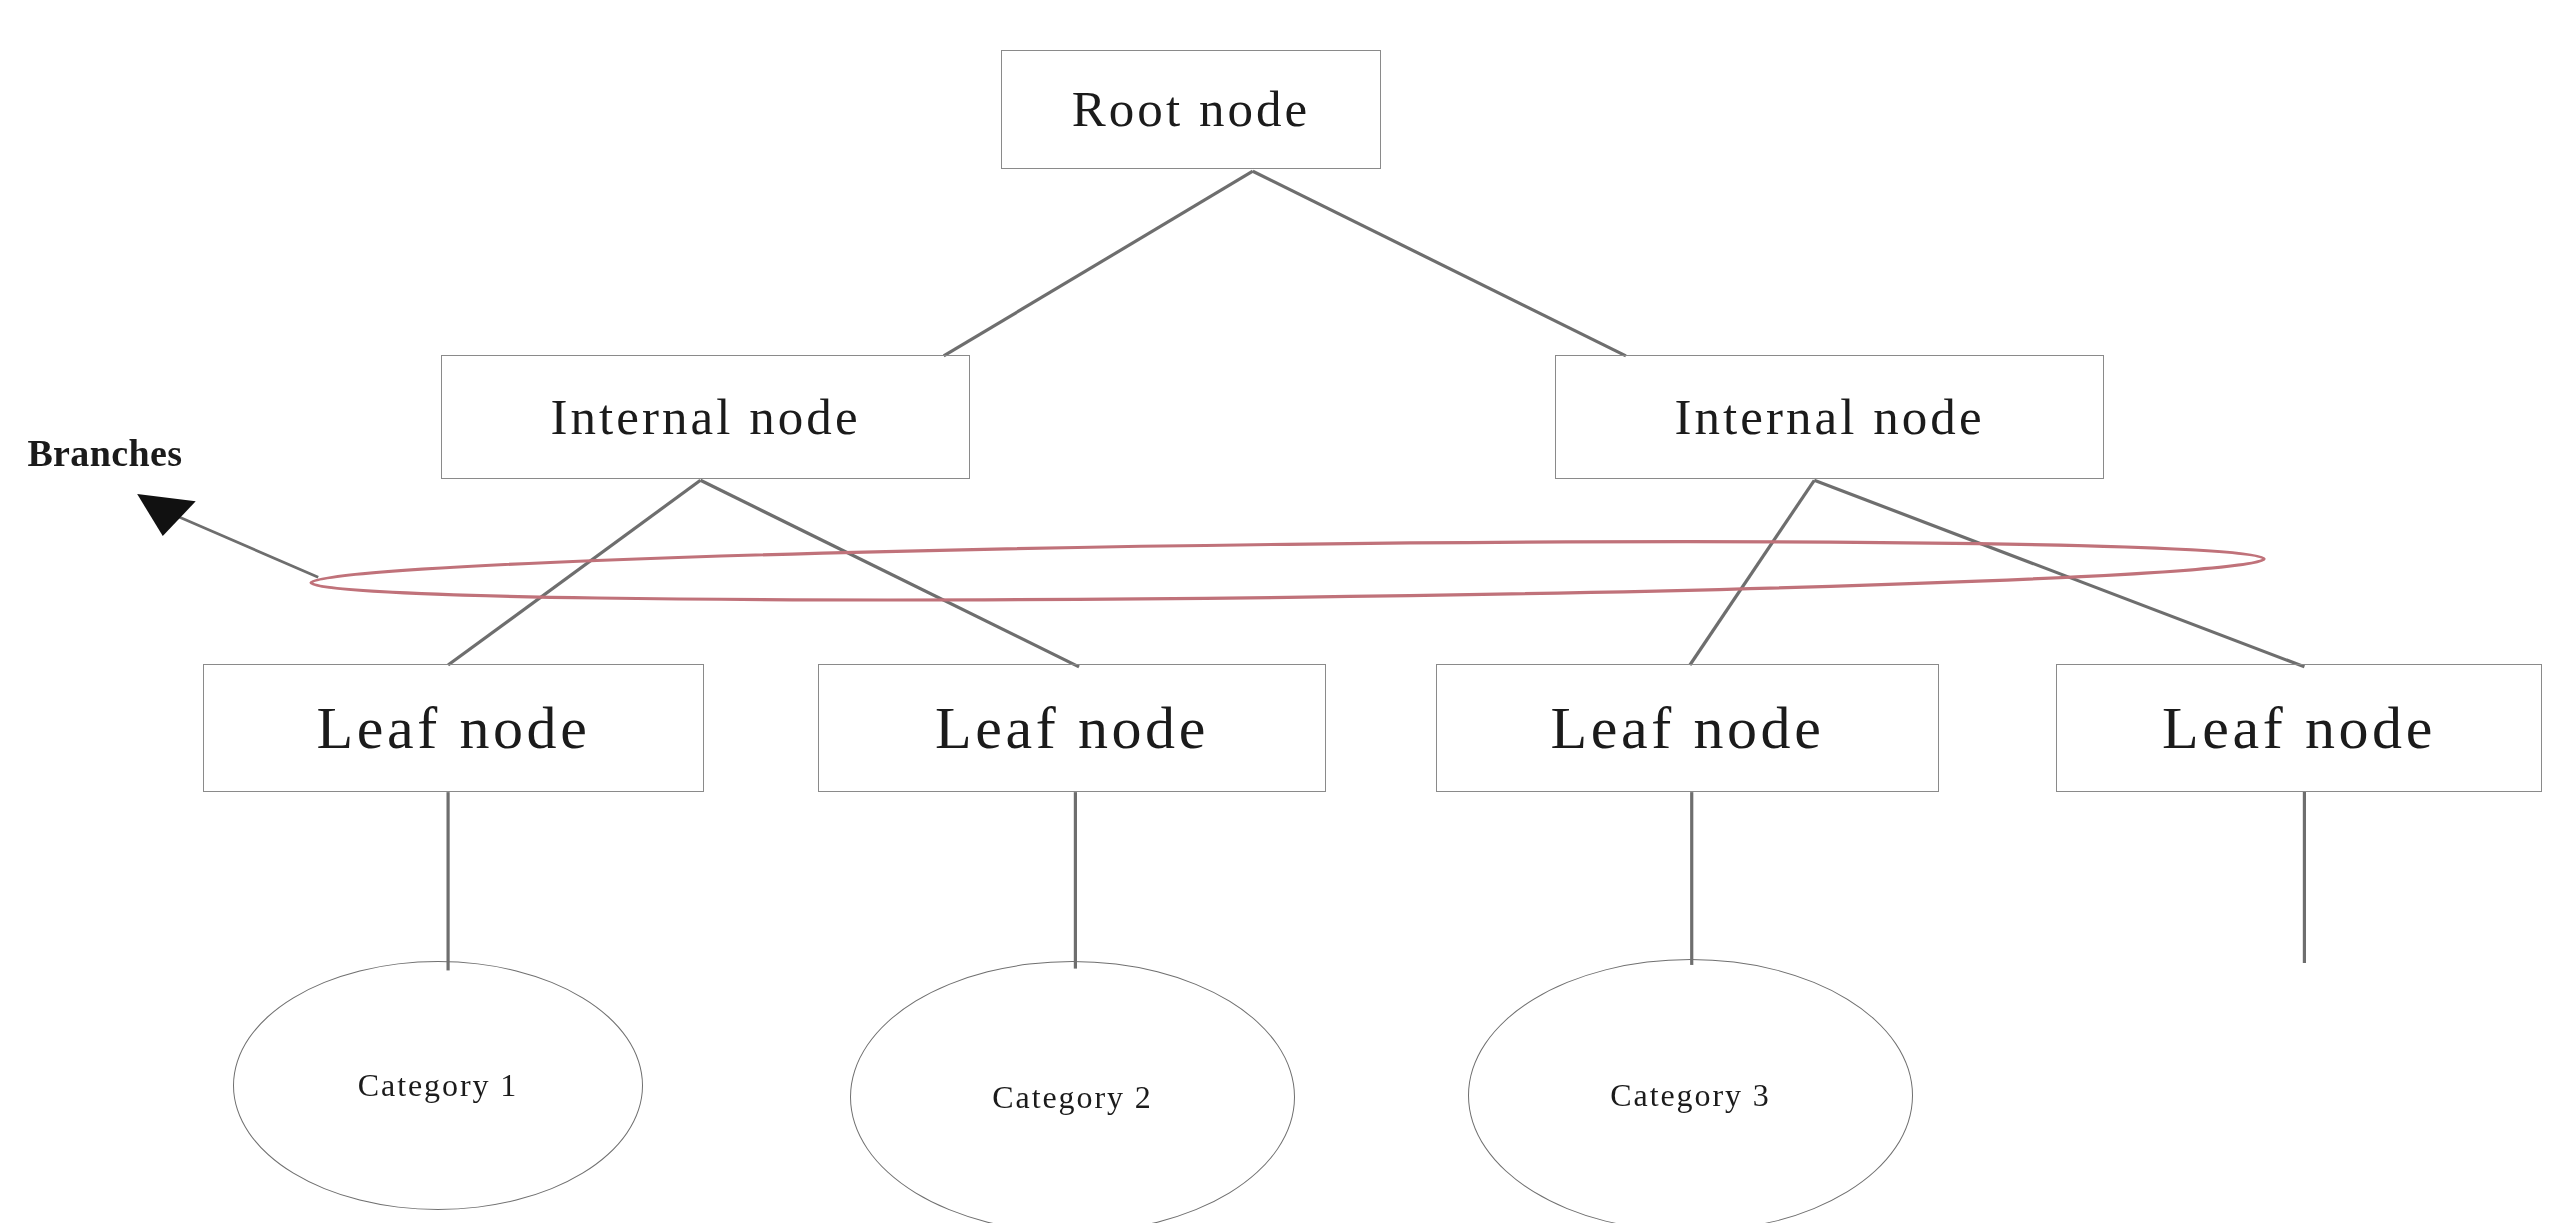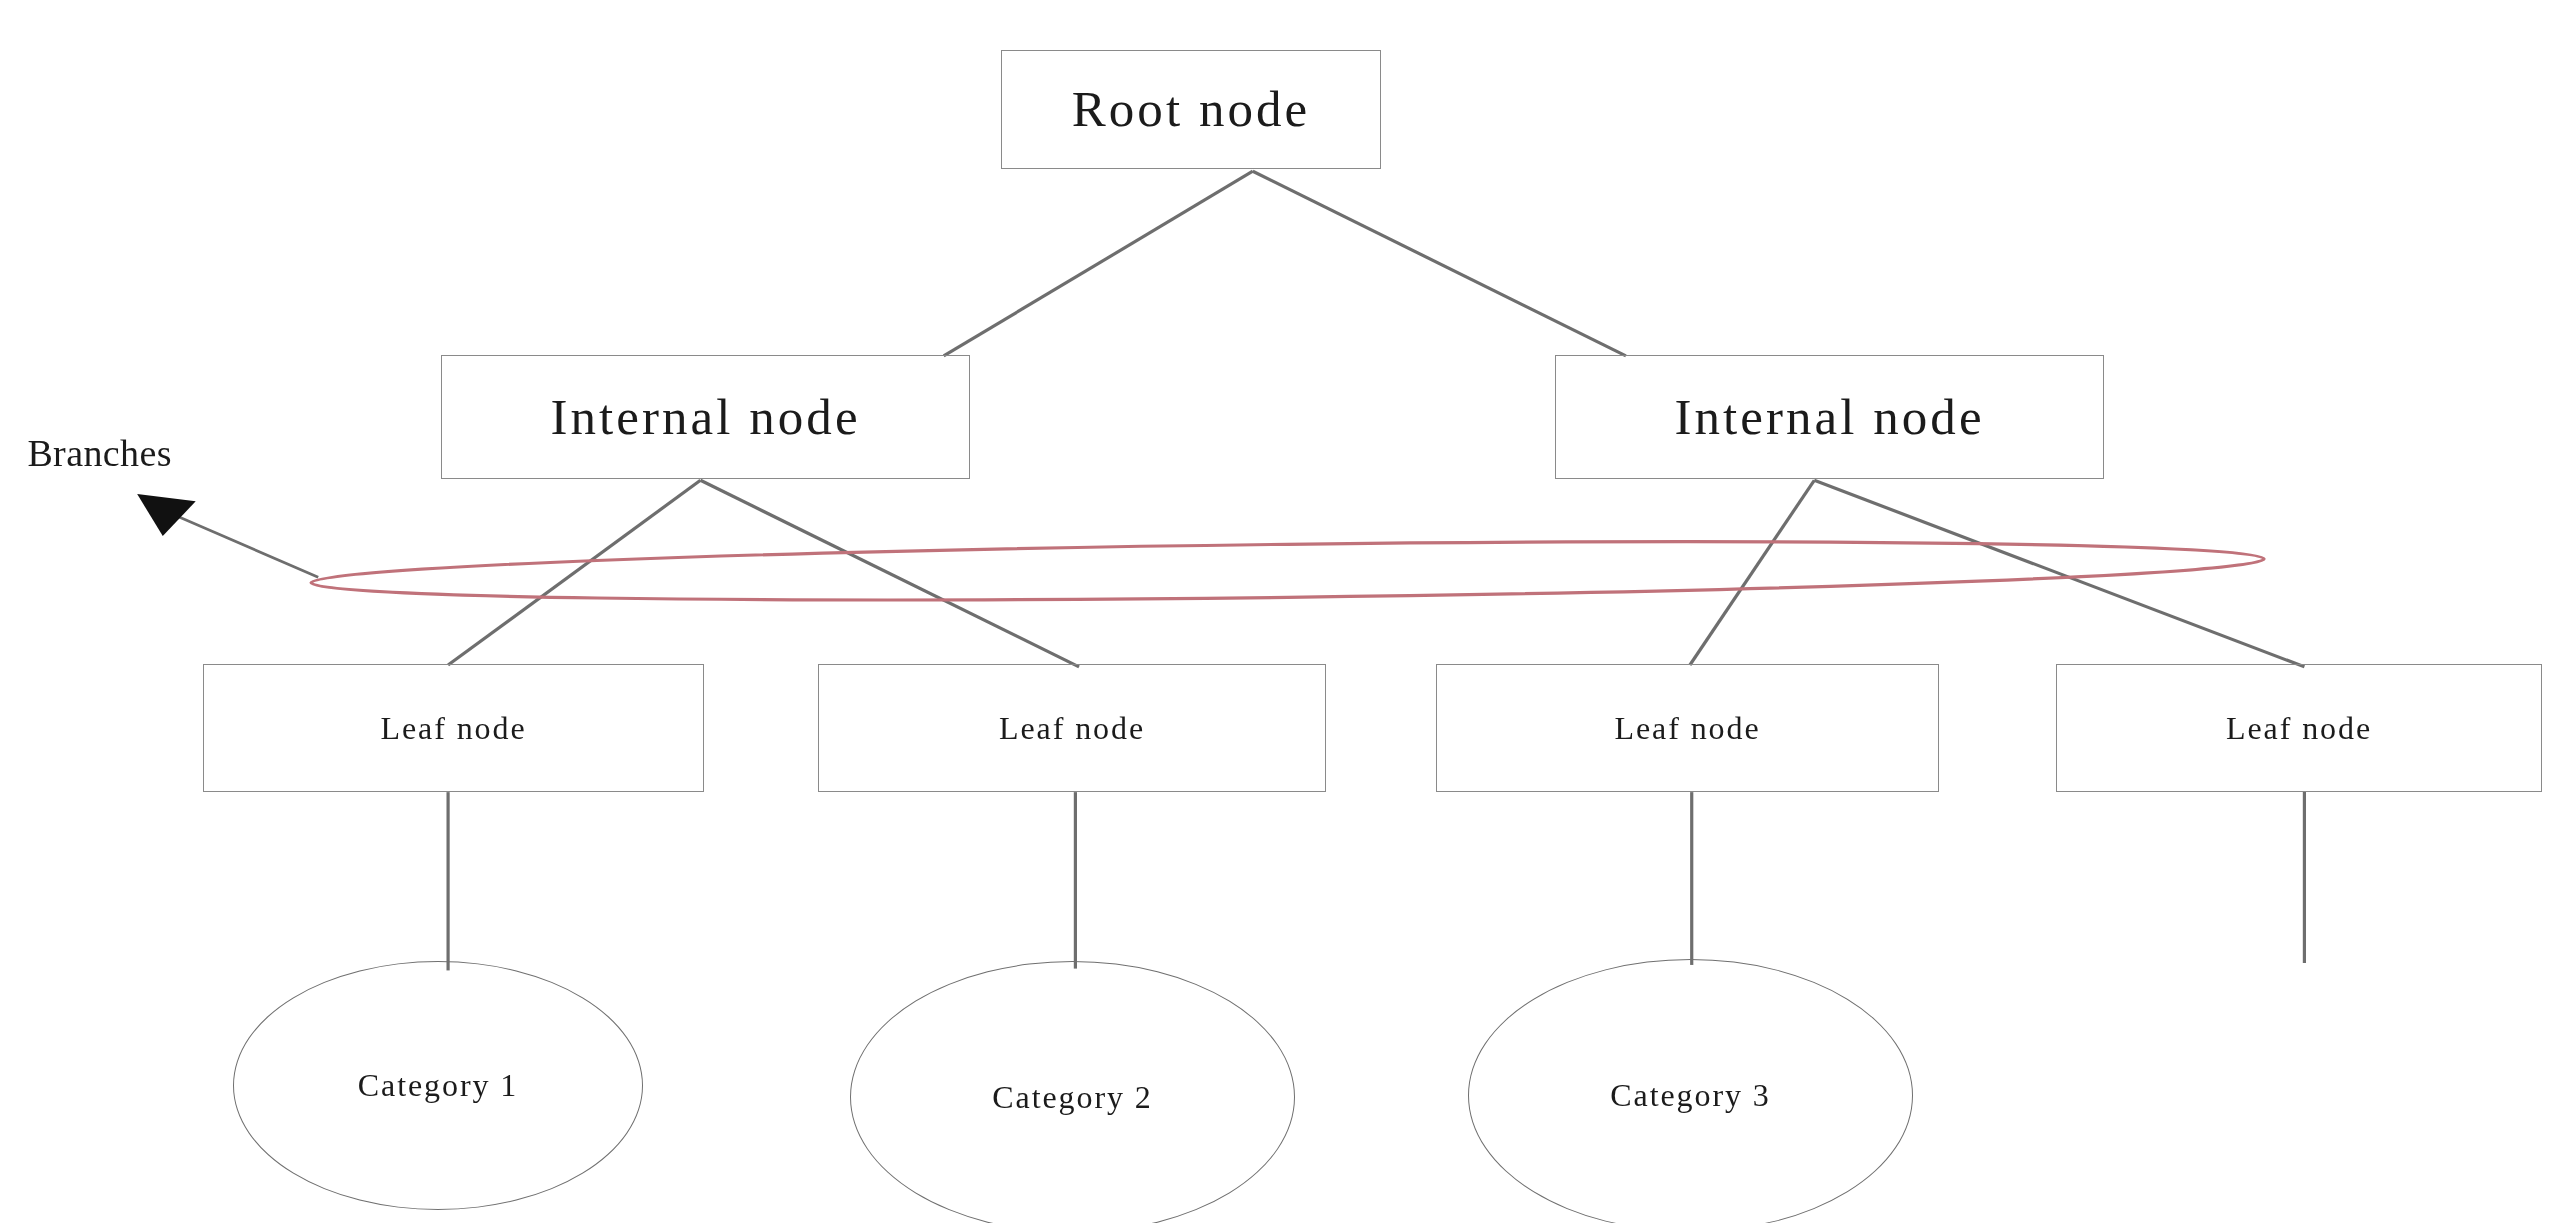--- a/index.html
+++ b/index.html
@@ -59,21 +59,21 @@
   #internal-node-right {
     left: 1555px;
     top: 334px;
     width: 549px;
     height: 124px;
     font-size: 51px;
   }
   .leaf-node {
     top: 643px;
     height: 128px;
-    font-size: 32px;
+    font-size: 60px;
   }
   #leaf-node-1 { left: 203px; width: 501px; }
   #leaf-node-2 { left: 818px; width: 508px; }
   #leaf-node-3 { left: 1436px; width: 503px; }
   #leaf-node-4 { left: 2056px; width: 486px; }
 
   .category-ellipse {
     position: absolute;
     box-sizing: border-box;
     border: 1.8px solid #707070;
@@ -90,21 +90,21 @@
   #category-1 { left: 233px; top: 940px; width: 410px; height: 249px; }
   #category-2 { left: 850px; top: 940px; width: 445px; height: 272px; }
   #category-3 { left: 1468px; top: 938px; width: 445px; height: 273px; }
   #category-4 { left: 2088px; top: 936px; width: 442px; height: 275px; }
 
   #branches-label {
     position: absolute;
     left: 27.4px;
     top: 410px;
     font-size: 38px;
-    font-weight: normal;
+    font-weight: bold;
     color: #1b1b1b;
     letter-spacing: 0.01em;
     white-space: nowrap;
   }
 </style>
 </head>
 <body>
 
 <div id="canvas">
 

